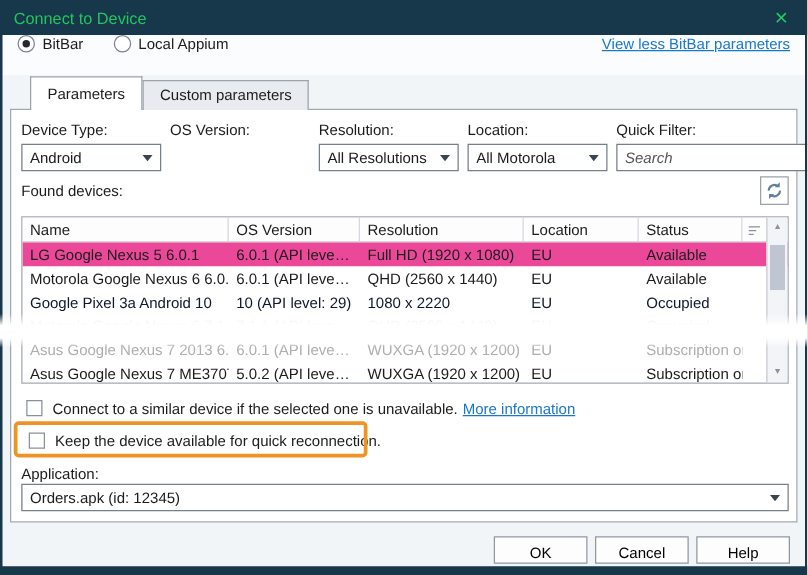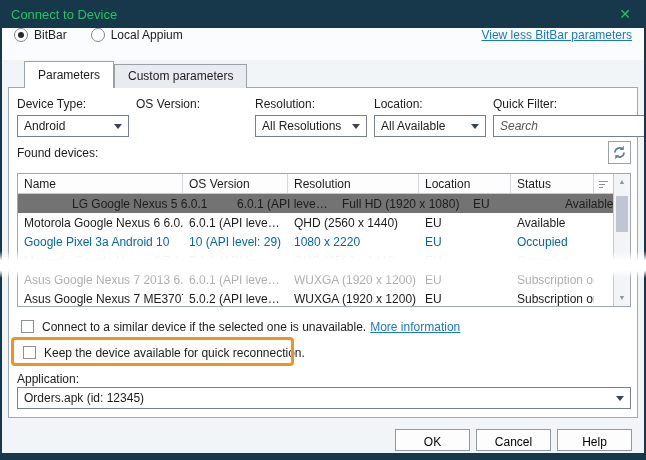--- a/index.html
+++ b/index.html
@@ -56,22 +56,22 @@
 
   
   .dev-table { position:absolute; left:8px; top:85px; width:614px; height:134px; border:1px solid #a2a8b2;
                background:#fff; overflow:hidden; }
   .thead { display:grid; grid-template-columns:165px 105px 131px 92px 83px 19px; height:20px;
            border-bottom:1px solid #c6cad0; background:#fdfdfe; }
   .th { padding:3px 0 0 6px; border-right:1px solid #d4d8dd; overflow:hidden; white-space:nowrap; }
   .th:last-child { border-right:none; display:flex; align-items:center; justify-content:center; padding:0; }
   .trow { display:grid; grid-template-columns:165px 105px 131px 92px 83px 19px; height:19px; }
   .td { padding:3px 2px 0 6px; overflow:hidden; white-space:nowrap; }
-  .row--selected { background:#737373;padding-left:48px; }
-  .row--disabled { color:#0369a1; }
+  .row--selected { background:#ec4899; }
+  .row--disabled { color:#0f172a; }
   .row--dim { color:#aeaeae; }
   .row--ghost { opacity:.22; color:#8d8d8d; }
 
   .vscroll { position:absolute; top:0; right:0; bottom:0; width:17px; background:#f2f4f7; border-left:1px solid #c6cad0; }
   .sbtn { position:absolute; left:0; right:0; height:16px; color:#8a92a0; font-size:7px; text-align:center; line-height:16px; }
   .sbtn.up { top:0; } .sbtn.down { bottom:0; }
   .sthumb { position:absolute; left:2px; right:2px; top:22px; height:36px; background:#bfc6d2; }
 
   .sort-icon { display:inline-block; }
   .sort-icon i { display:block; height:1px; background:#8a92a0; margin:2px 0 0 0; }
@@ -145,21 +145,21 @@
       <div>
         <div class="filter-label">Resolution:</div>
         <div class="combo">
           <span class="val">All Resolutions</span>
           <span class="caret"></span>
         </div>
       </div>
       <div>
         <div class="filter-label">Location:</div>
         <div class="combo">
-          <span class="val">All Available</span>
+          <span class="val">All Motorola</span>
           <span class="caret"></span>
         </div>
       </div>
       <div>
         <div class="filter-label">Quick Filter:</div>
         <div class="searchbox">
           <input placeholder="Search" style="">
 
         </div>
       </div>

